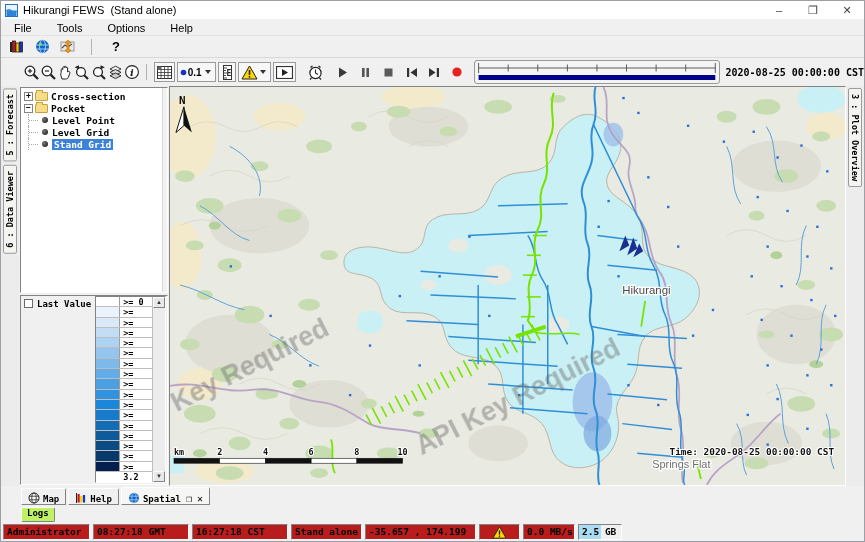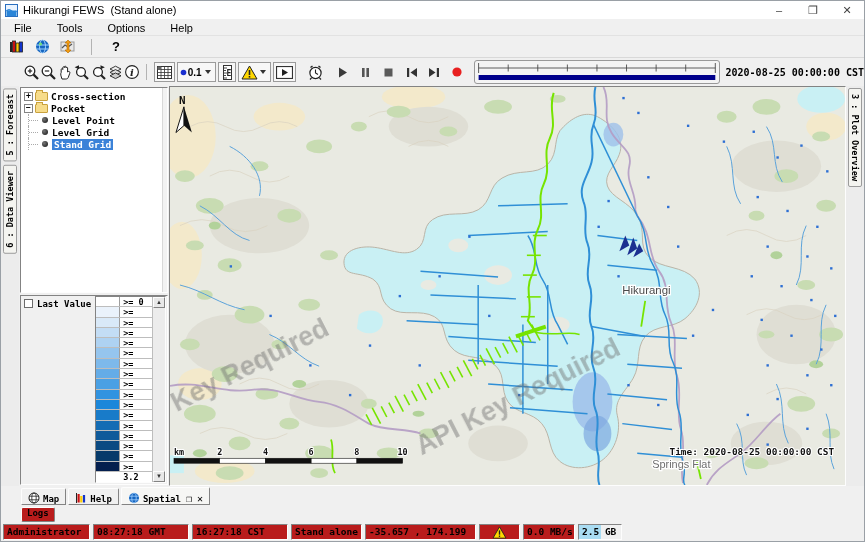--- a/index.html
+++ b/index.html
@@ -66,21 +66,21 @@
 
 .map-wrap{flex:1;position:relative;border:1px solid;border-color:#838383 #fdfdfd #fdfdfd #838383;background:#e9eae2;min-width:0}
 .map-wrap svg{display:block;width:100%;height:100%}
 
 
 .tabsrow{height:19px;display:flex;align-items:flex-end;gap:2px;padding-left:20px;flex:0 0 auto}
 .btab{height:17px;display:flex;align-items:flex-end;gap:3px;padding:0 6px;background:#f0f0f0;font-family:"DejaVu Sans Mono",monospace;font-size:9px;font-weight:bold;border:1px solid;border-color:#fdfdfd #838383 #838383 #fdfdfd;border-radius:2px 2px 0 0}
 .btab.active{background:#f6f6f4;height:18px}
 .tab-ctl{font-size:10px;font-weight:bold;margin-left:2px}
 .logsrow{height:18px;display:flex;align-items:center;padding-left:20px;flex:0 0 auto}
-.logs-btn{height:15px;padding:0 5px;background:#b91c1c;border:1px solid;border-color:#fdfdfd #838383 #838383 #fdfdfd;font-family:"DejaVu Sans Mono",monospace;font-size:9px;font-weight:bold;border-radius:2px}
+.logs-btn{height:15px;padding:0 5px;background:#bef264;border:1px solid;border-color:#fdfdfd #838383 #838383 #fdfdfd;font-family:"DejaVu Sans Mono",monospace;font-size:9px;font-weight:bold;border-radius:2px}
 
 
 .statusbar{height:18px;display:flex;align-items:stretch;gap:3px;padding:1px 2px;flex:0 0 auto}
 .scell{border:1px solid;border-color:#838383 #fdfdfd #fdfdfd #838383;background:#b91c1c;font-family:"DejaVu Sans Mono",monospace;font-size:9.5px;font-weight:bold;line-height:14px;padding:0 3px;white-space:nowrap;overflow:hidden;flex:0 0 auto}
 .scell.mem{background:linear-gradient(to right,#a9dcf2 0 52%,#f0f0f0 52%)}
 </style>
 </head>
 <body>
 
 <div class="win">

